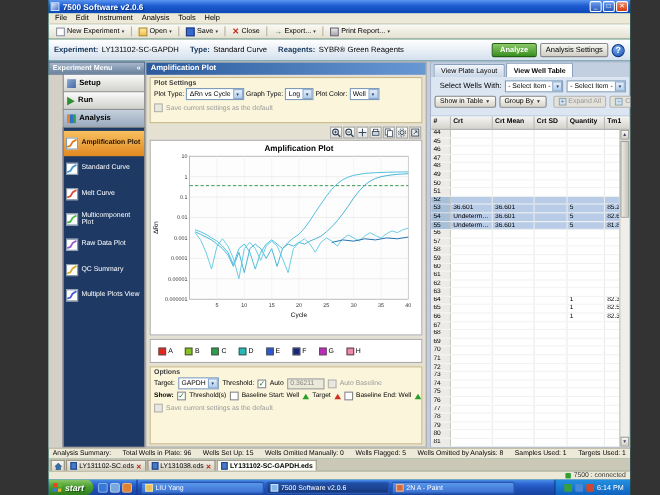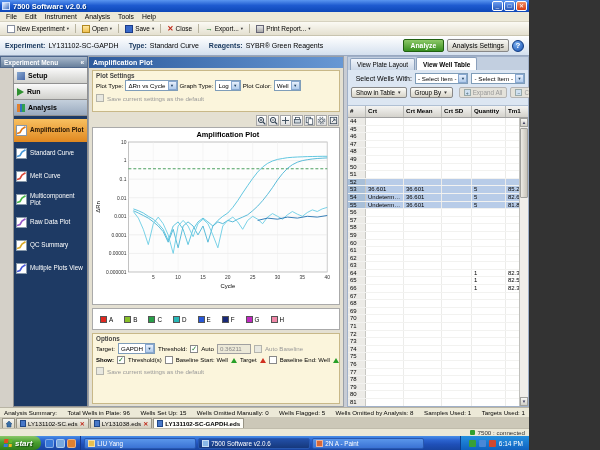--- a/index.html
+++ b/index.html
@@ -1,18 +1,18 @@
 <!DOCTYPE html>
 <html><head>
 <meta charset="utf-8">
 <style>
   *{margin:0;padding:0;box-sizing:border-box;}
   body{font-family:"Liberation Sans",sans-serif;background:#333;}
   svg{display:block;font-family:inherit;}
-  #screen{position:relative;width:529px;height:450px;overflow:hidden;background:#0f766e;font-size:7px;color:#000;}
+  #screen{position:relative;width:529px;height:450px;overflow:hidden;background:#0f766e;font-size:7px;color:#000;margin-left:44px;}
 
   
   .titlebar{position:absolute;top:0;left:0;right:0;height:12px;background:linear-gradient(180deg,#5a96f0,#1e5bd0 45%,#0d47b8);display:flex;align-items:center;padding:0 2px;}
   .app-icon{width:8px;height:8px;background:linear-gradient(135deg,#e8f0ff,#4070c0);border:1px solid #cfe0ff;margin-right:3px;flex:none;}
   .title-text{color:#fff;font-weight:bold;font-size:7.5px;text-shadow:1px 1px 1px #00327e;flex:1;white-space:nowrap;overflow:hidden;}
   .winbtn{display:inline-flex;align-items:center;justify-content:center;width:11px;height:10px;margin-left:1px;border:1px solid #fff;border-radius:2px;background:linear-gradient(180deg,#6a9cf0,#2858b8);color:#fff;font-size:6px;line-height:1;}
   .winbtn.close{background:linear-gradient(180deg,#f0926a,#d83a10);}
 
   
   .menubar{position:absolute;top:12px;left:0;right:0;height:10px;background:#ece9d8;border-bottom:1px solid #d6d2c0;display:flex;align-items:center;padding-left:2px;}

